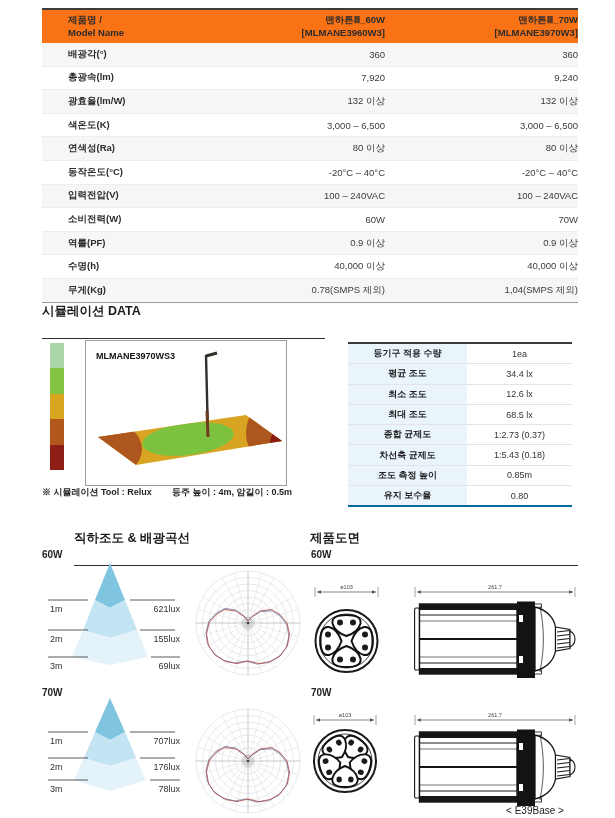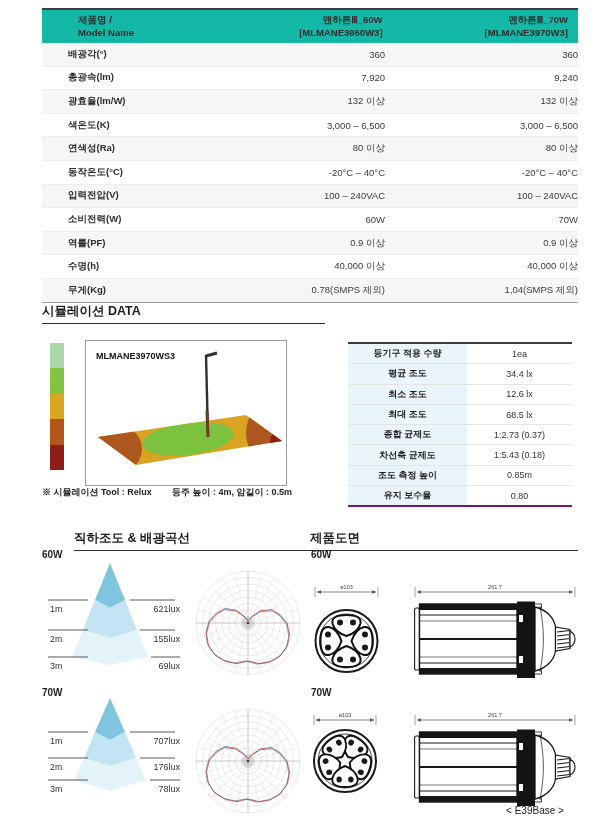--- a/index.html
+++ b/index.html
@@ -1,41 +1,41 @@
 <!DOCTYPE html>
 <html><head>
 <meta charset="utf-8">
 <style>
   html,body{margin:0;padding:0;background:#fff;}
   .page{position:relative;width:615px;height:818px;background:#fff;overflow:hidden;
         font-family:"Liberation Sans",sans-serif;color:#333;}
   
   .spec-table{position:absolute;left:42px;top:8px;width:536px;
               border-top:2px solid #3c3c3c;border-bottom:1px solid #9a9a9a;}
-  .spec-header{display:flex;background:#14b8a6;padding:4px 10px;}
+  .spec-header{display:flex;background:#f97316;padding:4px 0;}
   .spec-header .cell{font-size:9.5px;font-weight:600;line-height:12.5px;color:#2b2b2b;}
   .spec-row{display:flex;align-items:center;height:22.6px;font-size:9.5px;border-top:1px solid #ededed;}
   .spec-row:nth-child(odd){background:#f6f6f6;}
   .spec-row:first-child{border-top:none;}
   .c-label{width:124px;padding-left:26px;font-weight:600;color:#2b2b2b;}
   .c-val{width:193px;text-align:right;color:#3a3a3a;}
   .spec-header .c-label{font-weight:600;}
   
   .sec-title{position:absolute;font-size:12.5px;font-weight:700;color:#1c1c1c;
-             padding-bottom:3px;border-bottom:1.5px solid #2e2e2e;}
+             padding-bottom:18px;border-bottom:1.5px solid #2e2e2e;}
   
   .legend{position:absolute;left:50px;top:343px;width:64px;height:130px;}
   .legend .strip{position:absolute;left:0;top:0;width:14px;height:127px;}
   .legend .seg{width:14px;height:25.4px;}
   .lg0{background:#abd8ab}.lg1{background:#82c341}.lg2{background:#d9a61f}.lg3{background:#b1571c}.lg4{background:#8e1d15}
   .legend .lab{position:absolute;left:19px;font-size:8.5px;color:#222;margin-left:36px;}
   .sim-box{position:absolute;left:85px;top:340px;width:200px;height:144px;border:1px solid #9b9b9b;background:#fff;}
   .sim-caption{position:absolute;top:486px;font-size:9px;font-weight:700;color:#1f1f1f;}
   .sim-table{position:absolute;left:348px;top:342px;width:224px;
-             border-top:2px solid #3c3c3c;border-bottom:2px solid #701a75;}
+             border-top:2px solid #3c3c3c;border-bottom:2px solid #0369a1;}
   .sim-row{display:flex;height:19.3px;border-top:1px solid #e4e4e4;font-size:9px;}
   .sim-row:first-child{border-top:none;}
   .sim-row .sl{width:119px;background:#e9f4fb;display:flex;align-items:center;justify-content:center;font-weight:600;color:#222;}
   .sim-row .sv{width:105px;display:flex;align-items:center;justify-content:center;color:#333;}
   
   .model-label{position:absolute;font-size:10px;font-weight:600;color:#222;}
   .blk{position:absolute;}
   svg text{font-family:"Liberation Sans",sans-serif;}
   .defs-holder{position:absolute;width:0;height:0;}
 </style>

